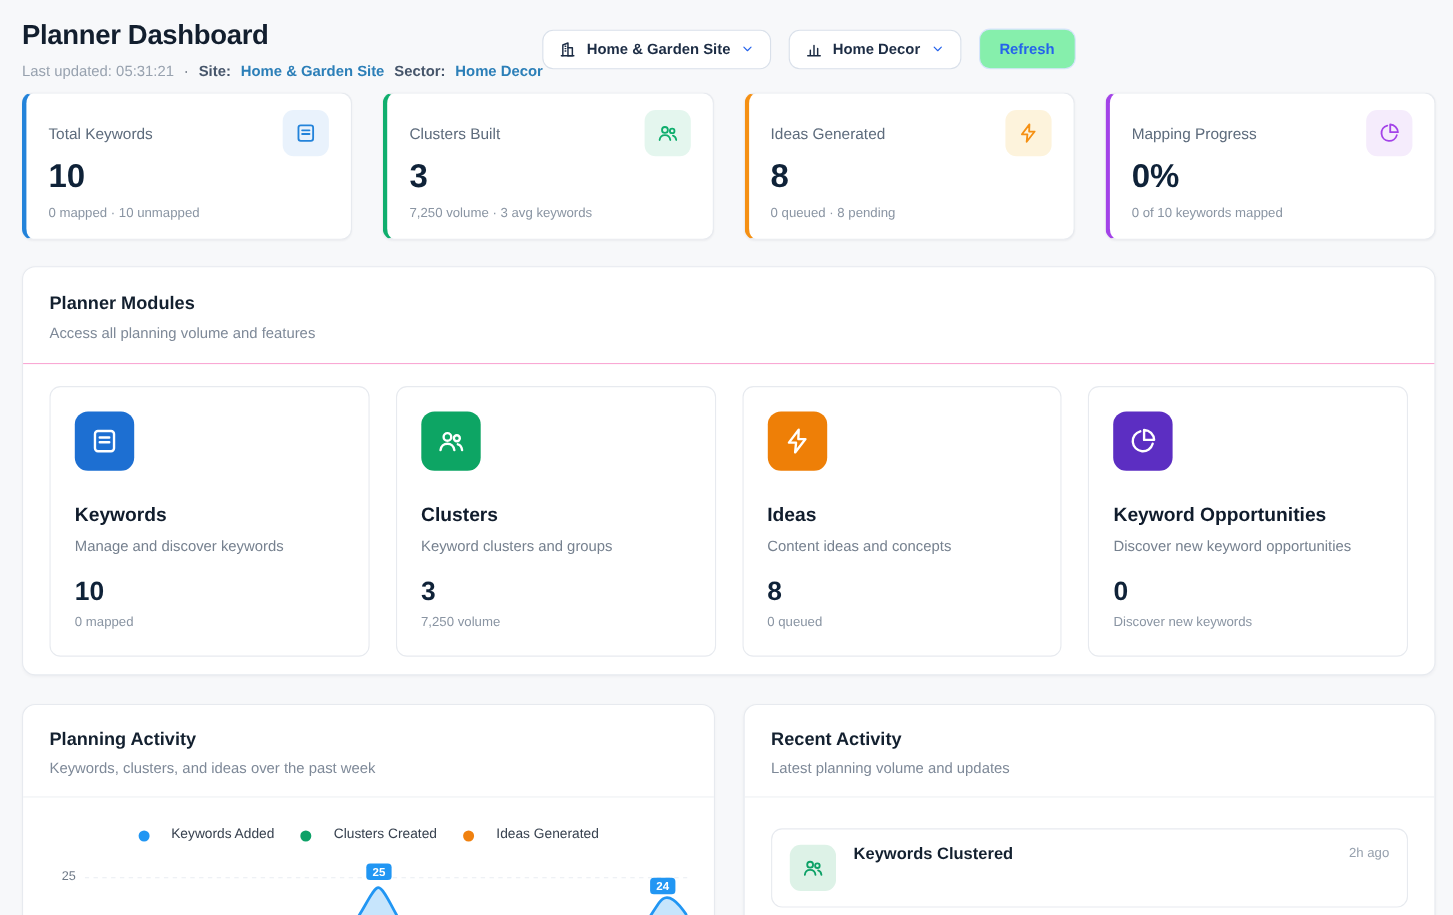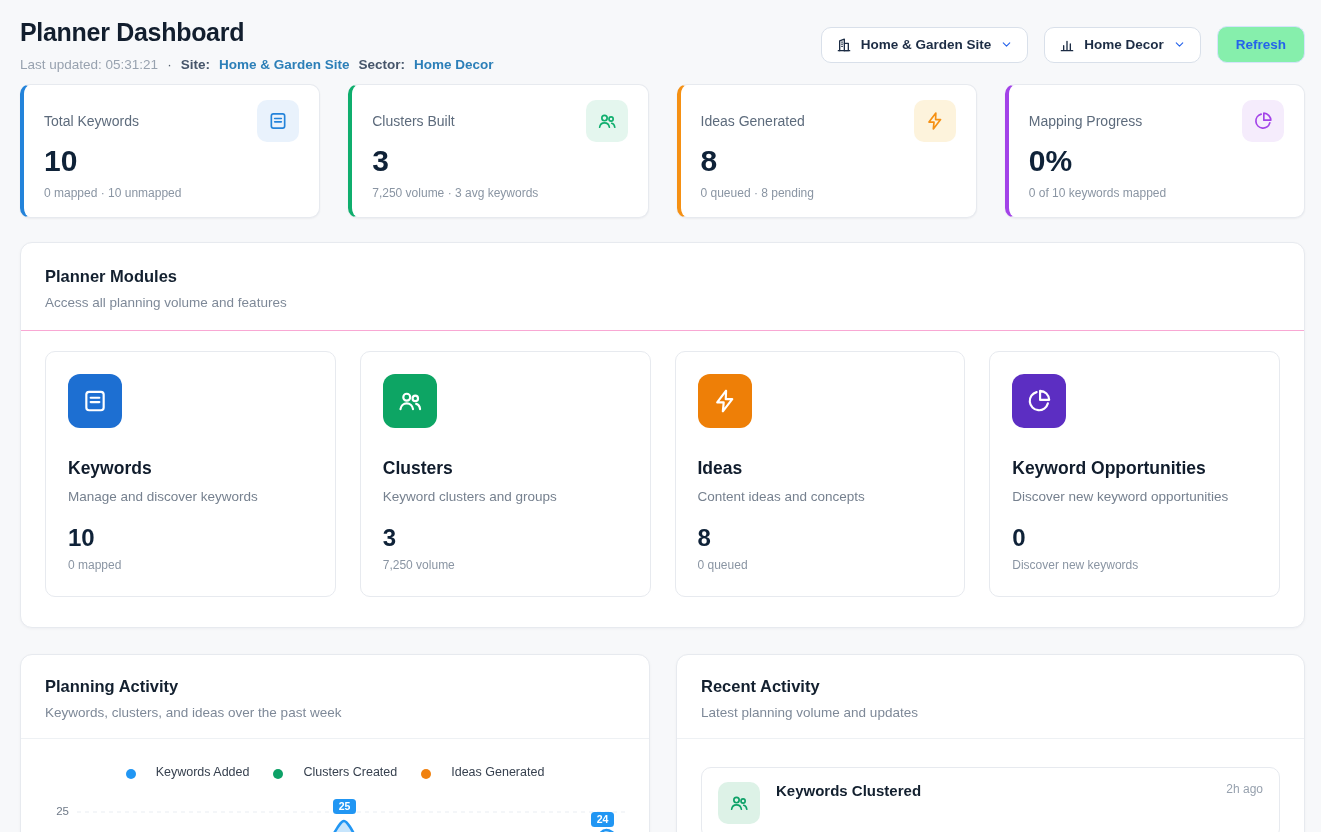--- a/index.html
+++ b/index.html
@@ -5,21 +5,21 @@
   * { margin:0; padding:0; box-sizing:border-box; }
   html,body { width:1321px; height:832px; overflow:hidden; }
   body {
     font-family:"Liberation Sans", sans-serif;
     background:#f7f8fa;
     color:#14202e;
   }
   .page { padding:18px 16px 0 20px; }
 
   
-  .topbar { display:flex; justify-content:space-between; align-items:flex-start; }
+  .topbar { display:flex; justify-content:flex-start; align-items:flex-start; }
   .page-title { font-size:25px; font-weight:800; color:#121e2e; letter-spacing:-.3px; }
   .meta { display:flex; align-items:center; gap:9px; margin-top:10px; font-size:13.5px; color:#98a2af; }
   .meta .sep { color:#55606e; }
   .meta .mlabel { color:#46556a; font-weight:700; }
   .meta .mlink { color:#2c7fb8; font-weight:600; text-decoration:none; cursor:pointer; }
   .controls { display:flex; align-items:center; gap:16px; margin-top:8px; }
   .select-btn {
     display:flex; align-items:center; gap:9px;
     background:#fff; border:1px solid #d9e0ea; border-radius:10px;
     padding:9px 14px; font-size:13.5px; font-weight:700; color:#1c2c44;
@@ -47,21 +47,21 @@
   .icon-tile { width:42px; height:42px; border-radius:10px; display:flex; align-items:center; justify-content:center; flex-shrink:0; }
   .icon-tile svg { width:20px; height:20px; }
   .stat-value { font-size:30px; font-weight:800; color:#0f2238; margin-top:2px; }
   .stat-detail { font-size:12px; color:#8a95a3; margin-top:8px; }
 
   
   .panel { background:#fff; border:1px solid #e7eaef; border-radius:12px; margin-top:24px; box-shadow:0 1px 3px rgba(16,24,40,.04); }
   .panel-head { padding:24px 24px 20px; border-bottom:1px solid #f9a8d4; }
   .panel-title { font-size:16.5px; font-weight:700; color:#13202f; }
   .panel-sub { font-size:13.5px; color:#7e8998; margin-top:9px; }
-  .modules { display:grid; grid-template-columns:repeat(4,1fr); gap:24px; padding:20px 24px 30px; }
+  .modules { display:grid; grid-template-columns:repeat(4,1fr); gap:24px; padding:20px 24px 16px; }
   .module-card { border:1px solid #e7eaef; border-radius:10px; padding:22px 22px 24px; background:#fff; cursor:pointer; }
   .module-icon { width:54px; height:54px; border-radius:12px; display:flex; align-items:center; justify-content:center; color:#fff; }
   .module-icon svg { width:26px; height:26px; }
   .module-title { font-size:17.5px; font-weight:800; color:#101c2c; margin-top:30px; }
   .module-desc { font-size:13.5px; color:#76818f; margin-top:10px; }
   .module-value { font-size:24px; font-weight:800; color:#0f2238; margin-top:20px; }
   .module-detail { font-size:12px; color:#8a95a3; margin-top:6px; }
 
   
   .bottom { display:grid; grid-template-columns:1fr 1fr; gap:26px; margin-top:26px; }

